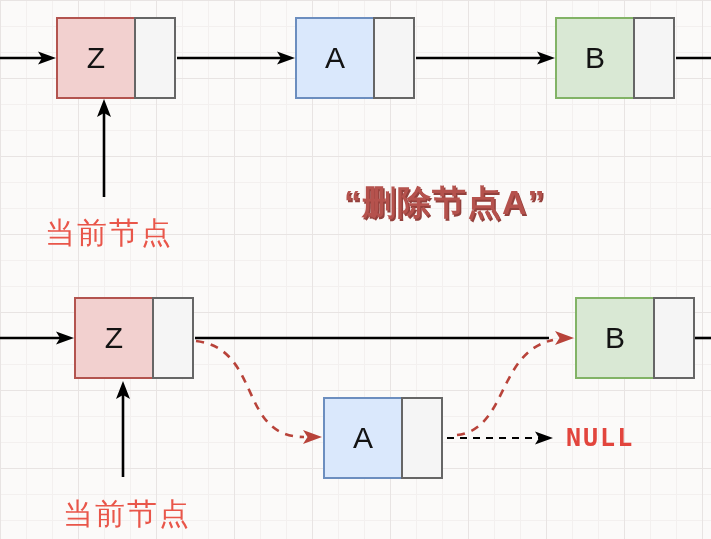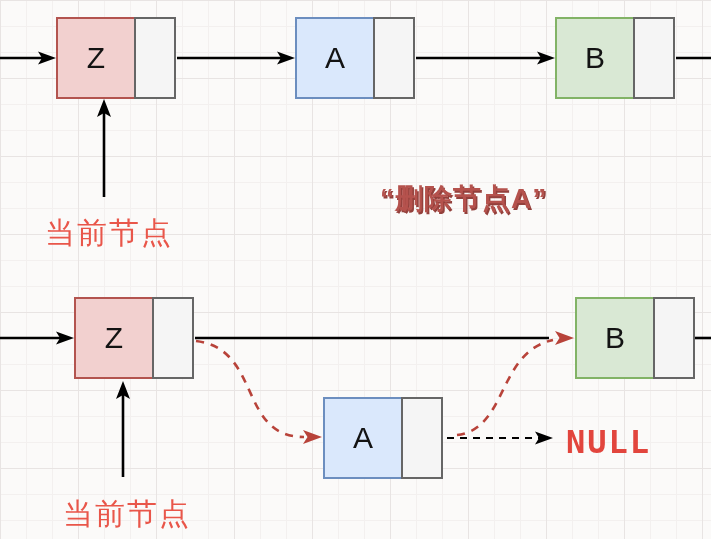--- a/index.html
+++ b/index.html
@@ -28,34 +28,34 @@
 
   #node-z1 { left:56px;  top:17px; }
   #node-a1 { left:295px; top:17px; }
   #node-b1 { left:555px; top:17px; }
   #node-z2 { left:74px;  top:297px; }
   #node-a2 { left:323px; top:397px; }
   #node-b2 { left:575px; top:297px; }
 
   .caption {
     position:absolute; left:344px; top:180px; z-index:3;
-    font-size:28px; font-weight:bold; color:#b5524d;
+    font-size:34px; font-weight:bold; color:#b5524d;
     text-shadow:1.5px 1.5px 0 #93403c;
-    white-space:nowrap; letter-spacing:1px;margin-left:36px;
+    white-space:nowrap; letter-spacing:1px;
   }
   .current-label {
     position:absolute; z-index:3;
     font-size:30px; color:#e9564a; white-space:nowrap; letter-spacing:2px;font-family:Liberation Serif, serif;
   }
   #current-label-before { left:45px; top:213px; }
   #current-label-after  { left:63px; top:494px; }
   .null-label {
     position:absolute; left:566px; top:423px; z-index:3;
     font-family:"DejaVu Sans Mono", monospace;
-    font-size:32px; font-weight:bold; color:#e2453d; letter-spacing:2px;
+    font-size:25px; font-weight:bold; color:#e2453d; letter-spacing:2px;
   }
 </style>
 </head>
 <body>
 
 <div class="canvas">
 
   <svg class="wires" width="711" height="539" viewBox="0 0 711 539">
 
     <g>

